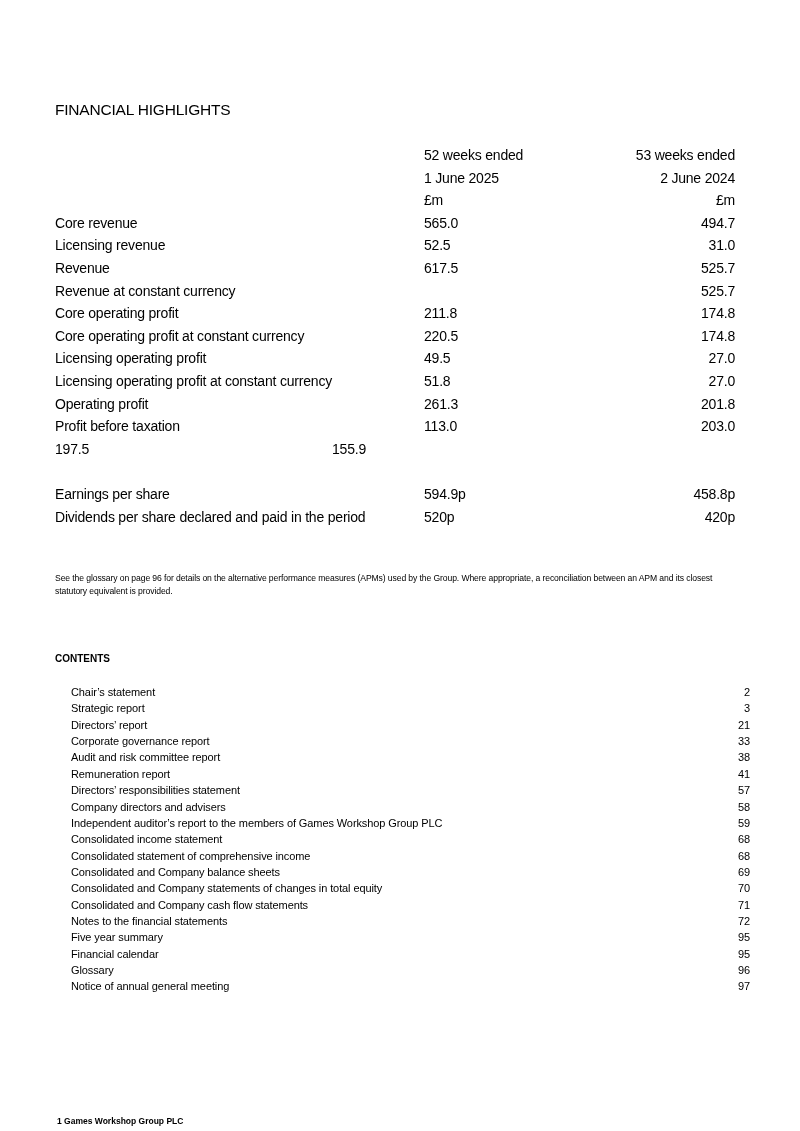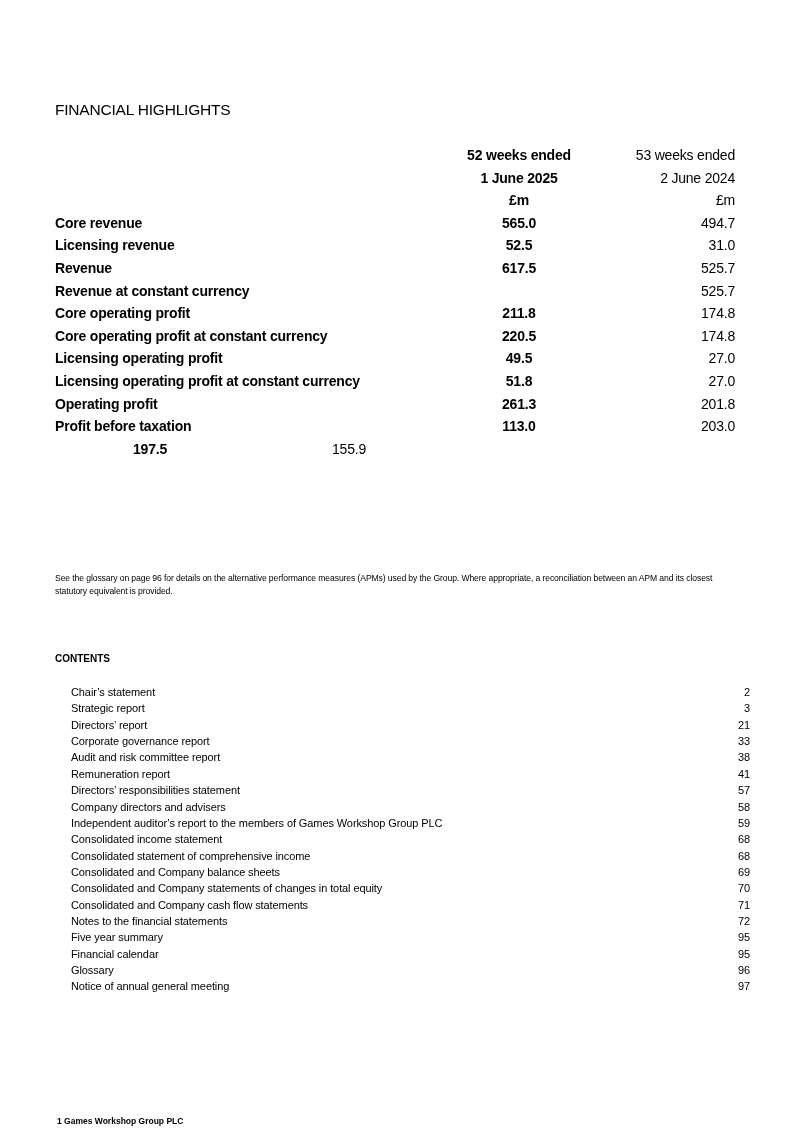--- a/index.html
+++ b/index.html
@@ -10,22 +10,22 @@
     }
     .page-title {
       position: absolute; left: 55px; top: 101px;
       font-size: 15.5px; font-weight: normal; letter-spacing: -0.2px;
     }
     .fin-table {
       position: absolute; left: 55px; top: 144px; width: 680px;
       font-size: 14px; letter-spacing: -0.2px;
     }
     .fin-row { display: flex; height: 22.6px; line-height: 22.6px; }
-    .fin-row .label { flex: 1; font-weight: bold; }
-    .fin-row .cur { width: 190px; text-align: center; font-weight: bold; }
+    .fin-row .label { flex: 1; }
+    .fin-row .cur { width: 190px; text-align: left; font-weight: normal; }
     .fin-row .prev { width: 121px; text-align: right; }
     .fin-gap { height: 22.6px; }
     .footnote {
       position: absolute; left: 55px; top: 572px; width: 690px;
       font-size: 8.6px; line-height: 13px; letter-spacing: -0.1px;
     }
     .contents-title {
       position: absolute; left: 55px; top: 653px;
       font-size: 10px; font-weight: bold;
     }
@@ -112,20 +112,32 @@
         <span class="label">Profit before taxation</span>
         <span class="cur">113.0</span>
         <span class="prev">203.0</span>
       </div>
       <div class="fin-row">
         <span class="cur">197.5</span>
         <span class="prev">155.9</span>
       </div>
     </div>
   <div class="fin-gap"></div>
+  <div id="ps-rows">
+      <div class="fin-row">
+        <span class="label">Earnings per share</span>
+        <span class="cur">594.9p</span>
+        <span class="prev">458.8p</span>
+      </div>
+      <div class="fin-row">
+        <span class="label">Dividends per share declared and paid in the period</span>
+        <span class="cur">520p</span>
+        <span class="prev">420p</span>
+      </div>
+    </div>
 </div>
 
 <div class="footnote">See the glossary on page 96 for details on the alternative performance measures (APMs) used by the Group. Where appropriate, a reconciliation between an APM and its closest statutory equivalent is provided.</div>
 
 <div class="contents-title">CONTENTS</div>
 <div class="contents-list" id="toc">
     <div class="toc-row">
       <span class="toc-label">Chair’s statement</span>
       <span class="toc-page">2</span>
     </div>

